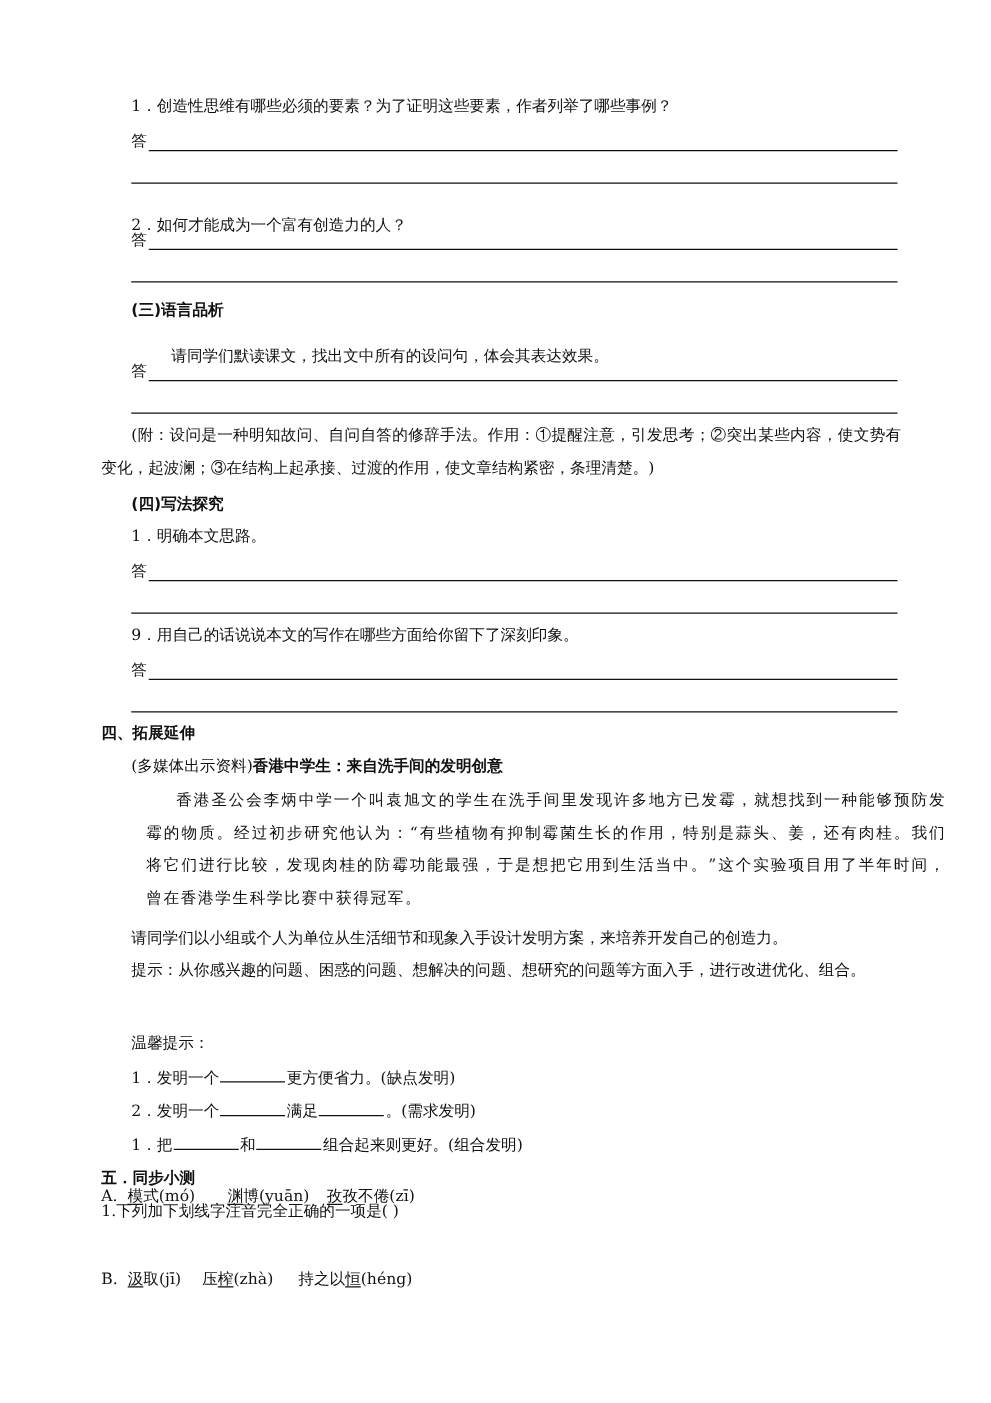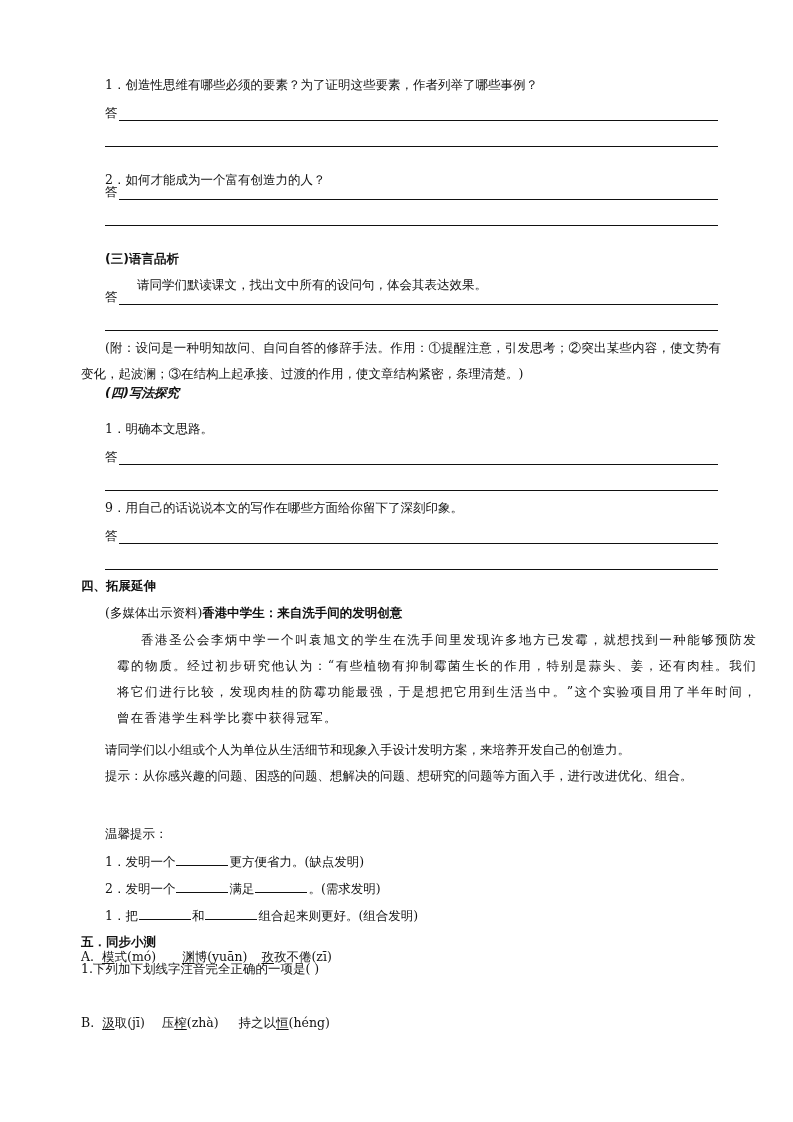--- a/index.html
+++ b/index.html
@@ -31,33 +31,33 @@
 </div>
 <div class="full-rule" style="top:146px;"></div>
 
 <div class="line" style="top:156px;margin-top:16px;">2．如何才能成为一个富有创造力的人？</div>
 <div class="ans-row" style="top:184px;">
   <span class="lbl">答</span>
   <span class="rule"></span>
 </div>
 <div class="full-rule" style="top:225px;"></div>
 
-<div class="line bold" style="top:251px;">(三)语言品析</div>
+<div class="line bold" style="top:240px;">(三)语言品析</div>
 <div class="line" style="top:277px;margin-left:32px;">请同学们默读课文，找出文中所有的设问句，体会其表达效果。</div>
 <div class="ans-row" style="top:289px;">
   <span class="lbl">答</span>
   <span class="rule"></span>
 </div>
 <div class="full-rule" style="top:330px;"></div>
 
 <div class="wrap" style="top:335px;">
   <p>(附：设问是一种明知故问、自问自答的修辞手法。作用：①提醒注意，引发思考；②突出某些内容，使文势有变化，起波澜；③在结构上起承接、过渡的作用，使文章结构紧密，条理清楚。)</p>
 </div>
 
-<div class="line bold" style="top:385px;font-style:italic;">(四)写法探究</div>
+<div class="line bold" style="top:395px;">(四)写法探究</div>
 <div class="line" style="top:421px;">1．明确本文思路。</div>
 <div class="ans-row" style="top:449px;">
   <span class="lbl">答</span>
   <span class="rule"></span>
 </div>
 <div class="full-rule" style="top:490px;"></div>
 
 <div class="line" style="top:500px;">9．用自己的话说说本文的写作在哪些方面给你留下了深刻印象。</div>
 <div class="ans-row" style="top:528px;">
   <span class="lbl">答</span>

